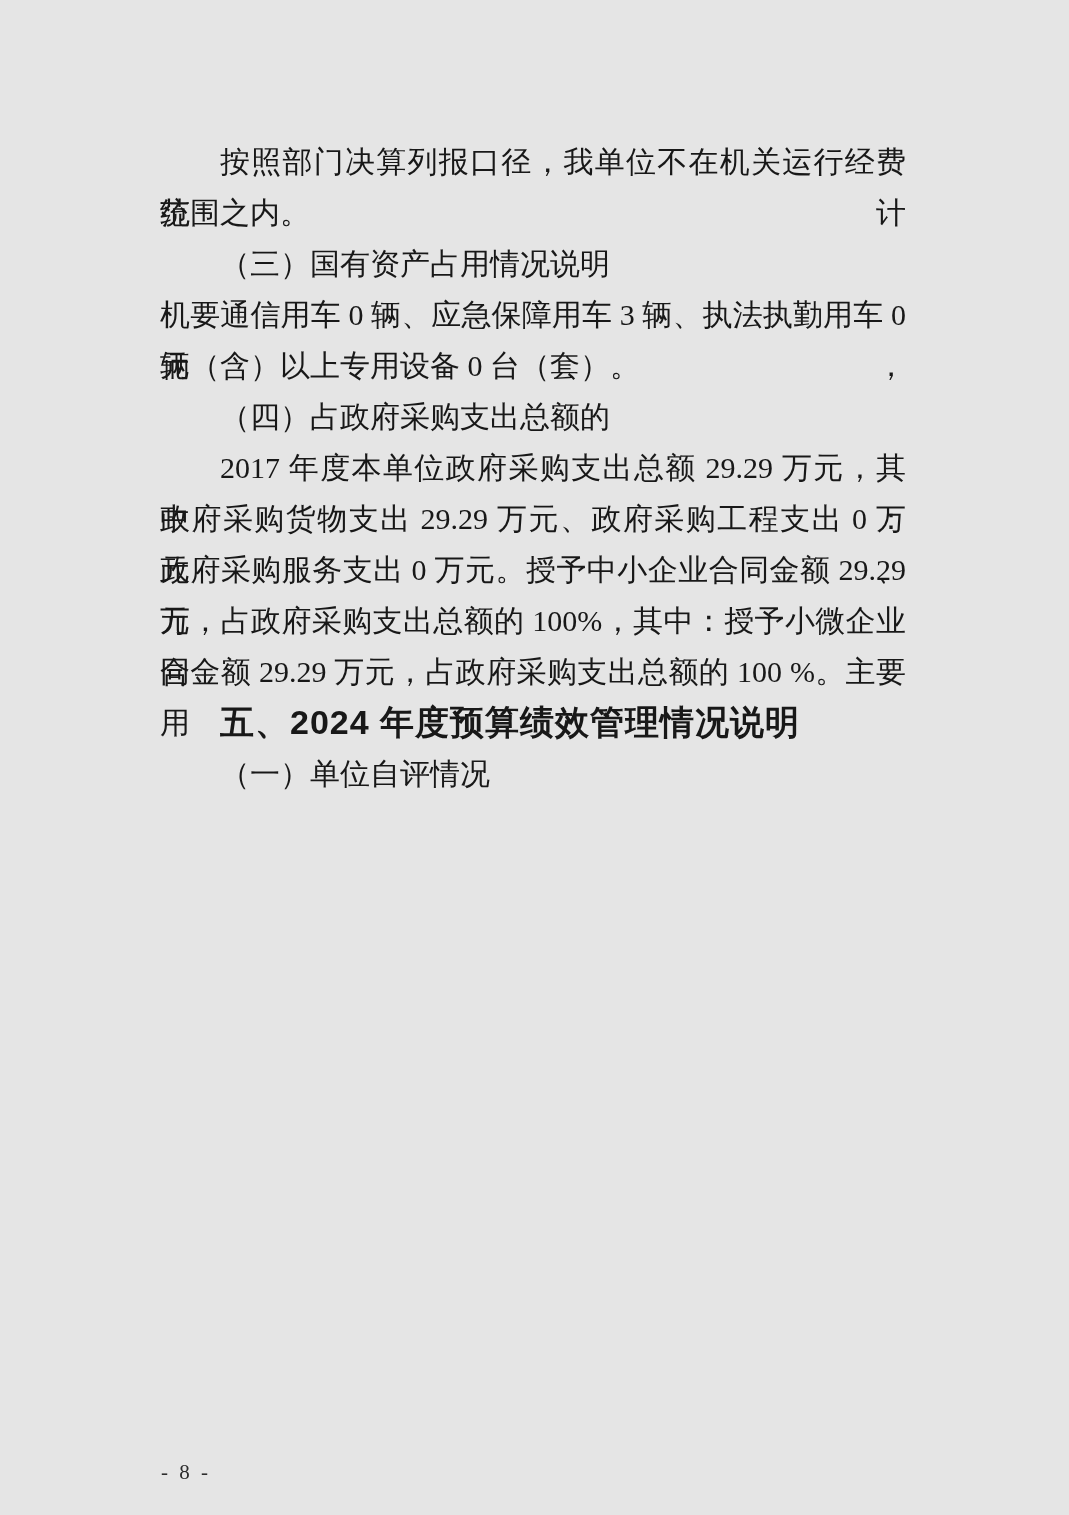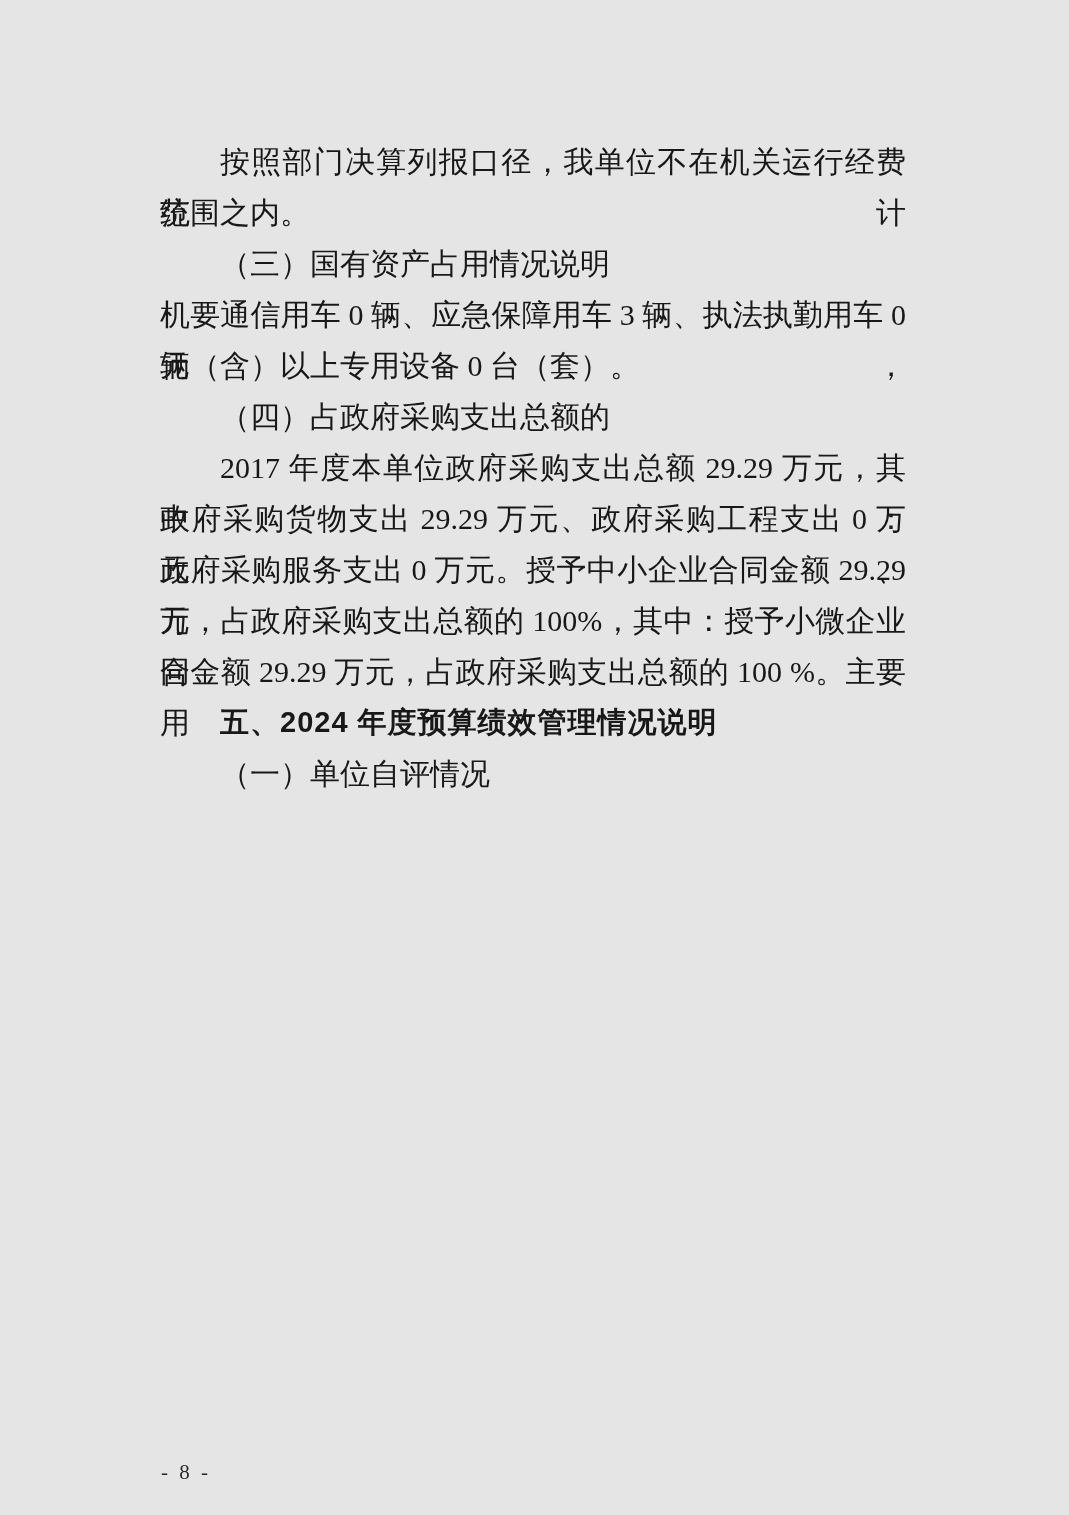--- a/index.html
+++ b/index.html
@@ -30,21 +30,21 @@
     text-align-last: justify;
   }
   
   .ind { text-indent: 60px; }
   
   .h-kai { font-weight: normal; }
   
   .h-hei {
     font-family: "Liberation Sans", sans-serif;
     font-weight: bold;
-    font-size: 29px;
+    font-size: 34px;
     letter-spacing: 1px;
   }
   .pageno {
     position: absolute;
     left: 161px;
     top: 1458px;
     font-size: 21px;
     line-height: 28px;
     letter-spacing: 3px;
     color: #2c2c2c;

